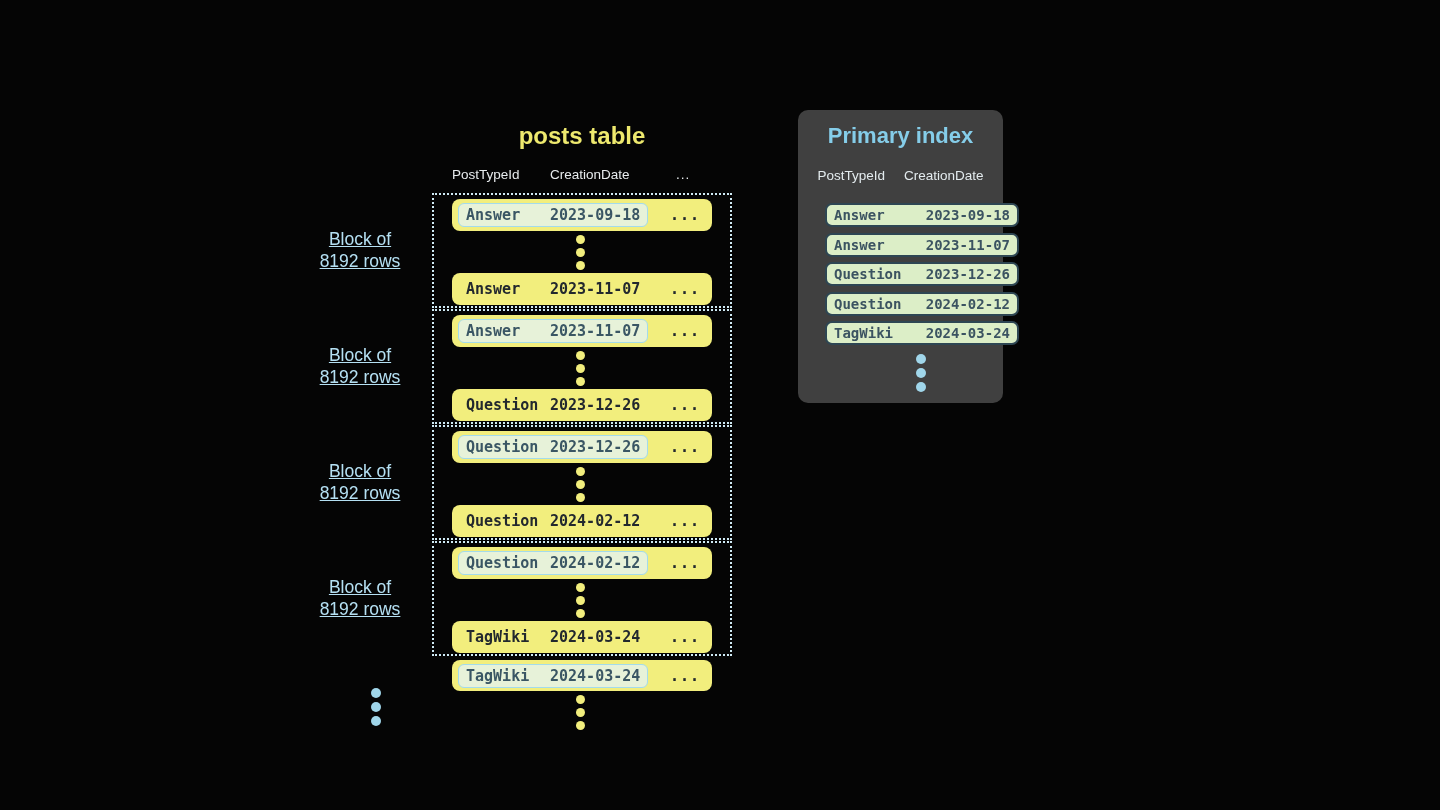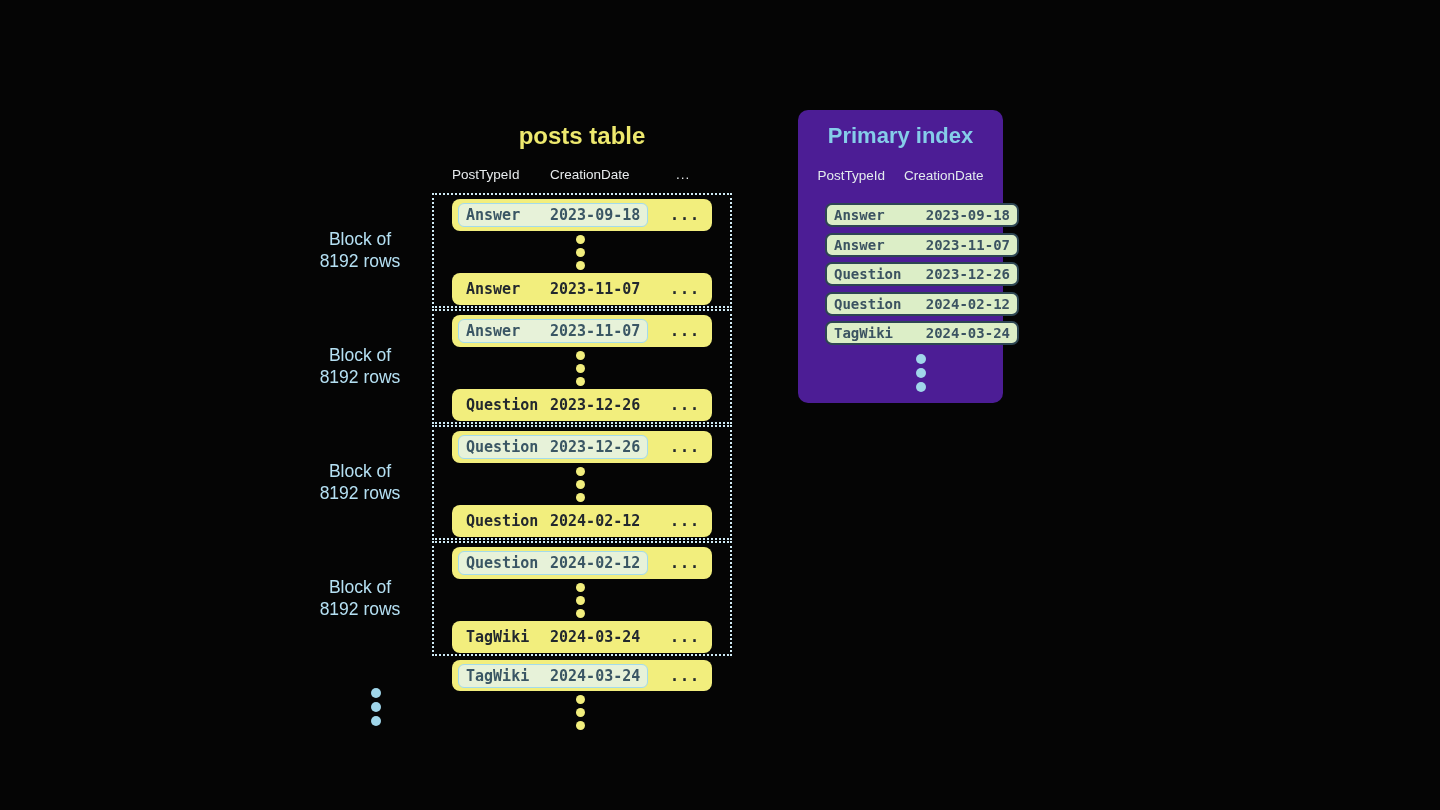--- a/index.html
+++ b/index.html
@@ -26,21 +26,21 @@
   .posts-header .h1 { position: absolute; left: 0; }
   .posts-header .h2 { position: absolute; left: 98px; }
   .posts-header .hmore { position: absolute; left: 224px; letter-spacing: 1px; }
 
   .block {
     position: absolute; left: 432px; width: 300px; height: 115px;
     border: 2px dotted #cfeaf4;
   }
   .block-label {
     position: absolute; left: 300px; width: 120px;
-    text-align: center; color: #b5e0f3; font-size: 17.5px; line-height: 22px;
+    text-align: center; color: #b5e0f3; font-size: 17.5px; line-height: 22px; text-decoration: underline;
   }
 
   .trow {
     position: absolute; left: 18px; width: 260px; height: 32px;
     background: #f2ee7d; border-radius: 8px;
     display: flex; align-items: center; padding: 0 12px 0 6px;
     font-family: "DejaVu Sans Mono", monospace;
     font-weight: bold; font-size: 15px; color: #22282e;
   }
   .trow.abs { position: absolute; }
@@ -63,21 +63,21 @@
     position: absolute; display: flex; flex-direction: column; gap: 4px;
     align-items: center;
   }
   .dot { width: 9px; height: 9px; border-radius: 50%; }
   .dot.yellow { background: #f2ee7d; }
   .dot.blue { background: #a0d6ea; width: 10px; height: 10px; }
 
   
   .panel {
     position: absolute; left: 798px; top: 110px; width: 205px; height: 293px;
-    background: #4c1d95; border-radius: 10px;
+    background: #404040; border-radius: 10px;
   }
   .panel-title {
     position: absolute; top: 13px; width: 100%; text-align: center;
     color: #85cde9; font-size: 22px; font-weight: 600;
   }
   .panel-header {
     position: absolute; top: 58px; width: 100%;
     display: flex; justify-content: center; gap: 19px;
     color: #e3ebee; font-size: 13.5px;
   }

